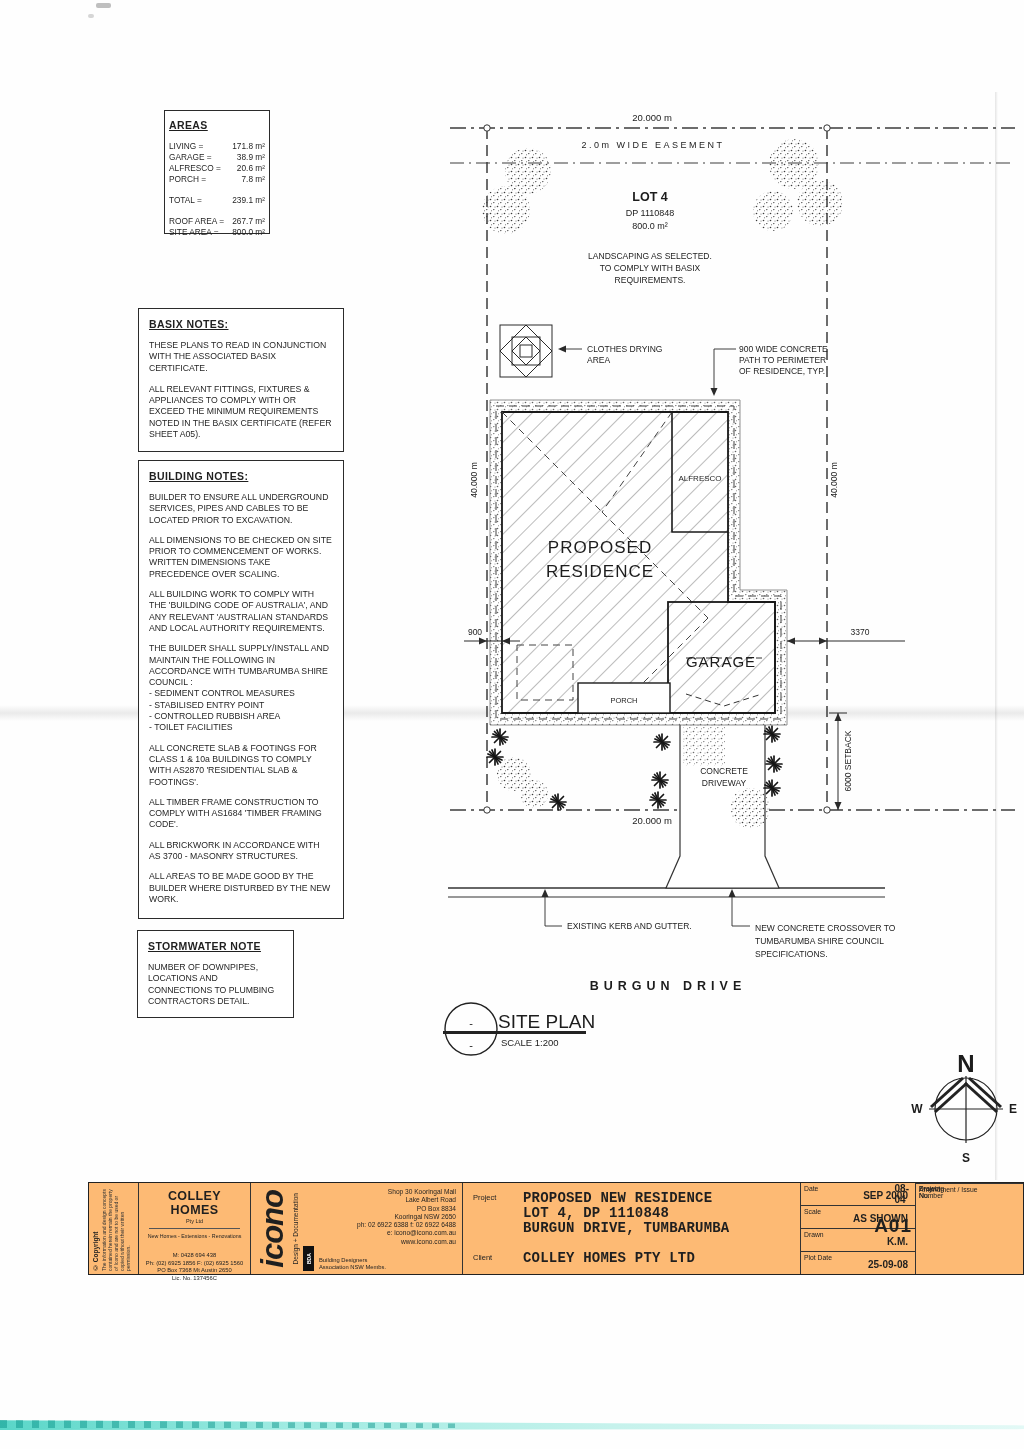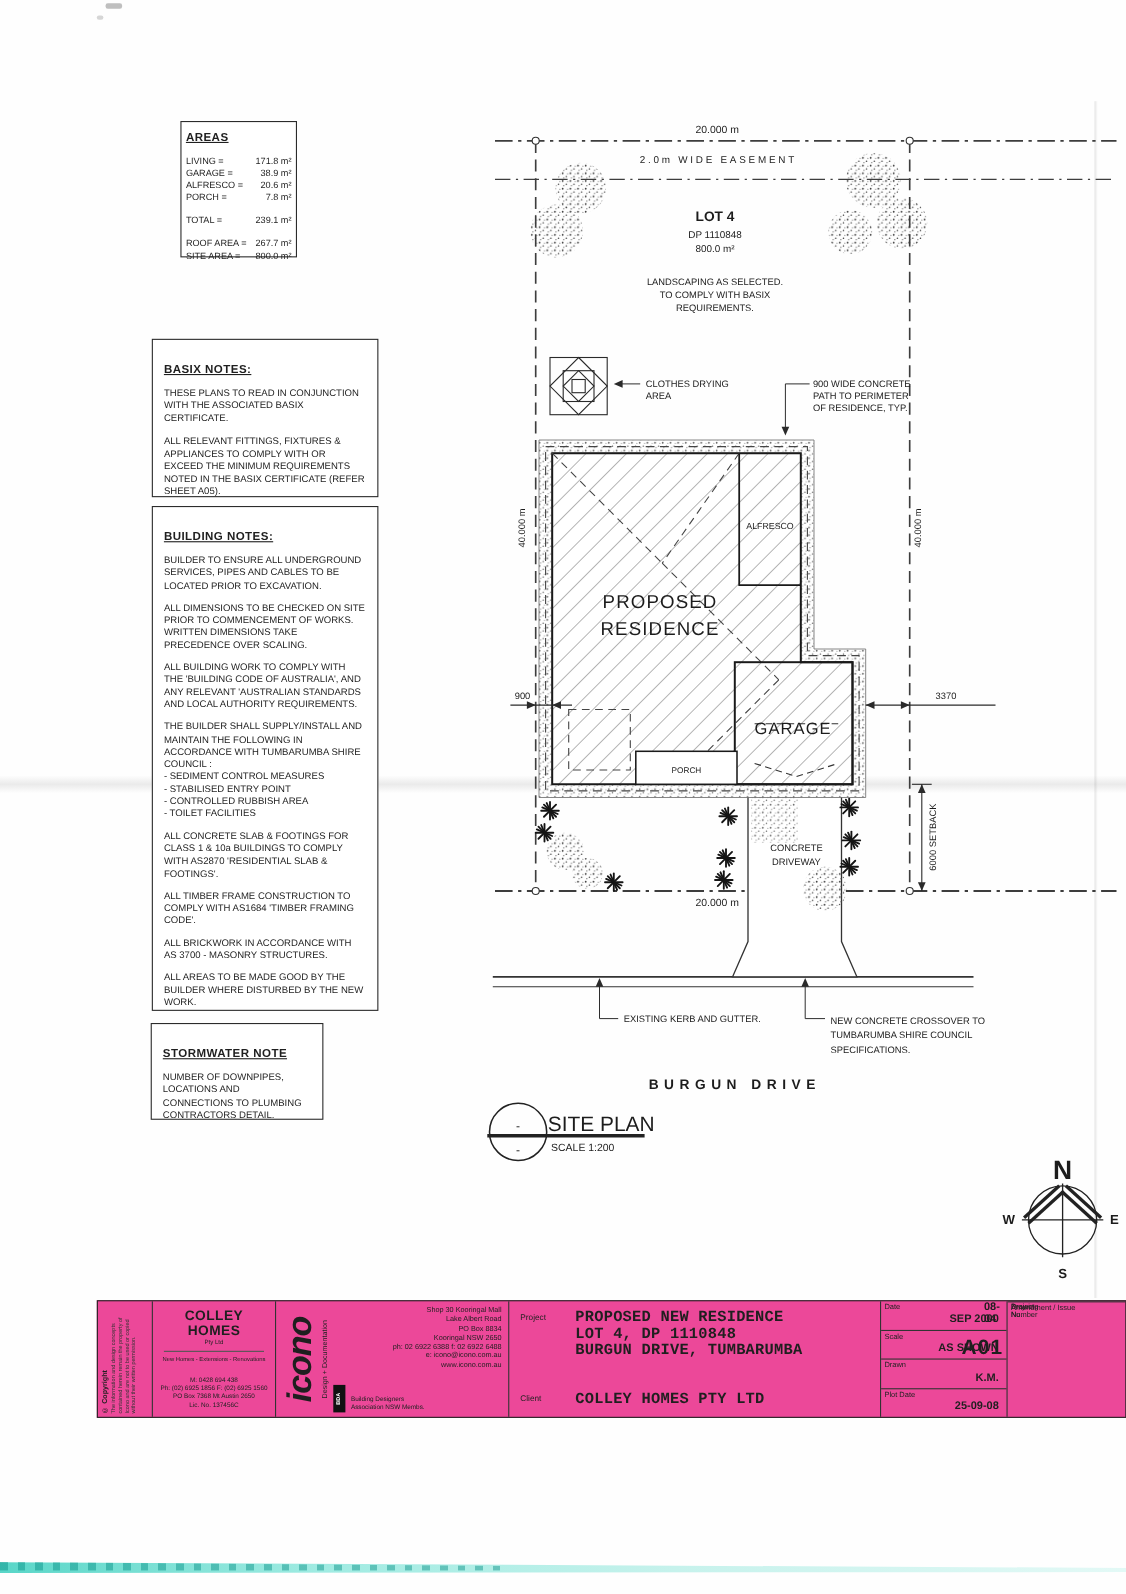--- a/index.html
+++ b/index.html
@@ -3,21 +3,21 @@
 <meta charset="utf-8">
 <style>
   html,body{margin:0;padding:0;}
   body{
     width:1024px;height:1449px;position:relative;background:#fefefe;
     font-family:"Liberation Sans",sans-serif;color:#1f1f1f;overflow:hidden;
   }
   *{box-sizing:border-box;}
   .pre{white-space:pre-line;}
   
-  .notebox{position:absolute;border:1.3px solid #2b2b2b;background:#fff;padding:21px 10px;}
+  .notebox{position:absolute;border:1.3px solid #2b2b2b;background:#fff;padding:9px 10px;}
   .notebox .title{font-weight:bold;font-size:10.5px;text-decoration:underline;letter-spacing:.4px;margin-bottom:10px;}
   .notebox p{font-size:8.7px;line-height:11.3px;margin:0 0 10px 0;}
   #areas-box{left:152px;top:110px;width:106px;height:124px;padding:8px 4px;margin-left:12px;}
   .arow{display:flex;justify-content:space-between;font-size:8.3px;line-height:11px;}
   .arow.gap{margin-top:10px;}
   #basix-box{left:138px;top:308px;width:206px;height:144px;}
   #building-box{left:138px;top:460px;width:206px;height:459px;}
   #building-box p{margin-bottom:9px;}
   #storm-box{left:137px;top:930px;width:157px;height:88px;}
   
@@ -30,22 +30,22 @@
   .teal-bar{position:absolute;left:0;top:1419px;width:1024px;height:11px;
     background:linear-gradient(to right,#59d6c8,#9febe2 28%,#c6f2ec 60%,#e3f9f6 100%);
     clip-path:polygon(0 12%,100% 58%,100% 92%,0 100%);}
   .teal-dashes{position:absolute;left:0;top:1420px;width:460px;height:8px;
     background:repeating-linear-gradient(90deg,rgba(0,140,130,.55) 0 7px,rgba(0,140,130,0) 7px 16px);
     clip-path:polygon(0 0,100% 45%,100% 100%,0 100%);opacity:.8;}
   
   #plan-svg{position:absolute;left:440px;top:100px;}
   #plan-svg text{fill:#1c1c1c;}
   
-  #title-block{position:absolute;left:88px;top:1182px;width:936px;height:107px;
-    border:1.6px solid #222;background:#ec4899;display:flex;}
+  #title-block{position:absolute;left:88px;top:1182px;width:936px;height:93px;
+    border:1.6px solid #222;background:#fdba74;display:flex;}
   .tb-col{border-right:1.2px solid #333;height:100%;position:relative;}
   .tb-vert{writing-mode:vertical-rl;transform:rotate(180deg);}
   #tb-copyright{width:50px;display:flex;justify-content:center;gap:2px;padding:3px 2px;}
   #tb-copyright .c-sym{font-size:6.5px;font-weight:bold;}
   #tb-copyright .c-txt{font-size:5px;line-height:6px;color:#333;width:34px;text-align:left;}
   #tb-builder{width:112px;text-align:center;padding:6px 4px 3px;}
   #tb-builder .b-name{font-size:12.5px;font-weight:bold;letter-spacing:.4px;}
   #tb-builder .b-sub{font-size:5.5px;margin-top:1px;}
   #tb-builder .b-line{border-top:.8px solid #555;margin:4px 6px;}
   #tb-builder .b-tag{font-size:5.3px;color:#222;}

